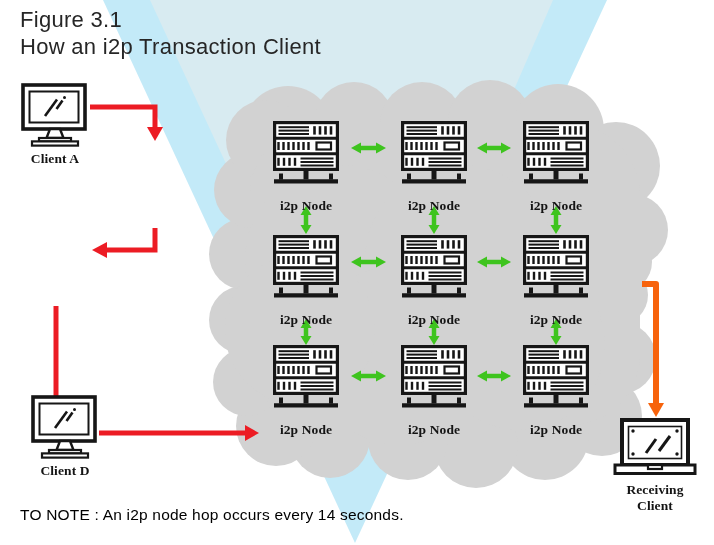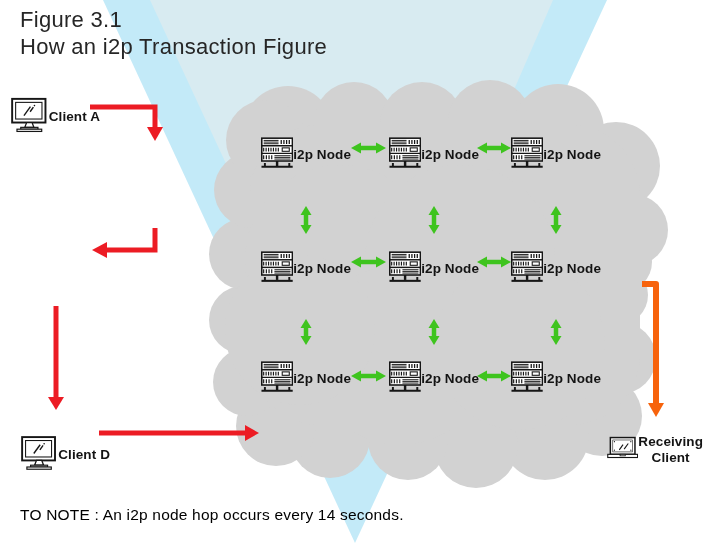--- a/index.html
+++ b/index.html
@@ -8,24 +8,24 @@
   #bg{position:absolute;left:0;top:0;}
 
   .title-line{position:absolute;left:20px;color:#262626;font-size:22px;line-height:26px;
               letter-spacing:0.3px;white-space:nowrap;}
   #title1{top:7px;}
   #title2{top:34px;}
 
   .note{position:absolute;left:20px;top:506px;color:#000000;font-size:15.5px;
         letter-spacing:0.2px;white-space:nowrap;}
 
-  .entity{position:absolute;display:flex;flex-direction:row;align-items:center;}
+  .entity{position:absolute;display:flex;flex-direction:column;align-items:center;font-family:Liberation Serif, serif;}
   .entity .lbl{margin-top:4px;font-size:13.5px;font-weight:700;color:#141414;
                letter-spacing:0.1px;text-align:center;line-height:16px;white-space:nowrap;}
-  .node-ent{width:90px;}
+  .node-ent{width:90px;gap:9px;}
   .client-ent{width:90px;}
   .recv-ent{width:96px;}
 
   
   .tri-bright{fill:var(--triangle_bright,#c2e9f7);}
   .tri-pale{fill:var(--triangle_pale,#d8ebf1);}
   .cloud{fill:var(--cloud_gray,#d2d2d2);}
   .red-ln{stroke:var(--arrow_red,#ec1c24);stroke-width:5;fill:none;}
   .red-hd{fill:var(--arrow_red,#ec1c24);}
   .grn-ln{stroke:var(--arrow_green,#3ec41e);stroke-width:4.5;fill:none;}
@@ -200,32 +200,32 @@
       <polygon class="grn-hd" points="550.5,336 561.5,336 556,345"></polygon>
     </g>
 
     <g>
       <path class="org-ln" d="M 642 284 H 656 V 403"></path>
       <polygon class="org-hd" points="648,403 664,403 656,417"></polygon>
     </g>
   </svg>
 
   <div id="title1" class="title-line">Figure 3.1</div>
-  <div id="title2" class="title-line">How an i2p Transaction Figure</div>
+  <div id="title2" class="title-line">How an i2p Transaction Client</div>
 
   <div class="entity client-ent" style="left:10px;top:83px">
     <svg class="ico" width="72" height="64">
       <use href="#sym-monitor" xlink:href="#sym-monitor"></use>
       </svg>
     <div class="lbl">Client A</div>
   </div>
 
 
 
-  <div class="entity client-ent" style="left:20px;top:421px">
+  <div class="entity client-ent" style="left:20px;top:395px">
     <svg class="ico" width="72" height="64">
       <use href="#sym-monitor" xlink:href="#sym-monitor"></use>
       </svg>
     <div class="lbl">Client D</div>
   </div>
 
   <div class="entity node-ent" style="left:261px;top:121px">
     <svg class="ico" width="66" height="64">
       <use href="#sym-server" xlink:href="#sym-server"></use>
       </svg>

